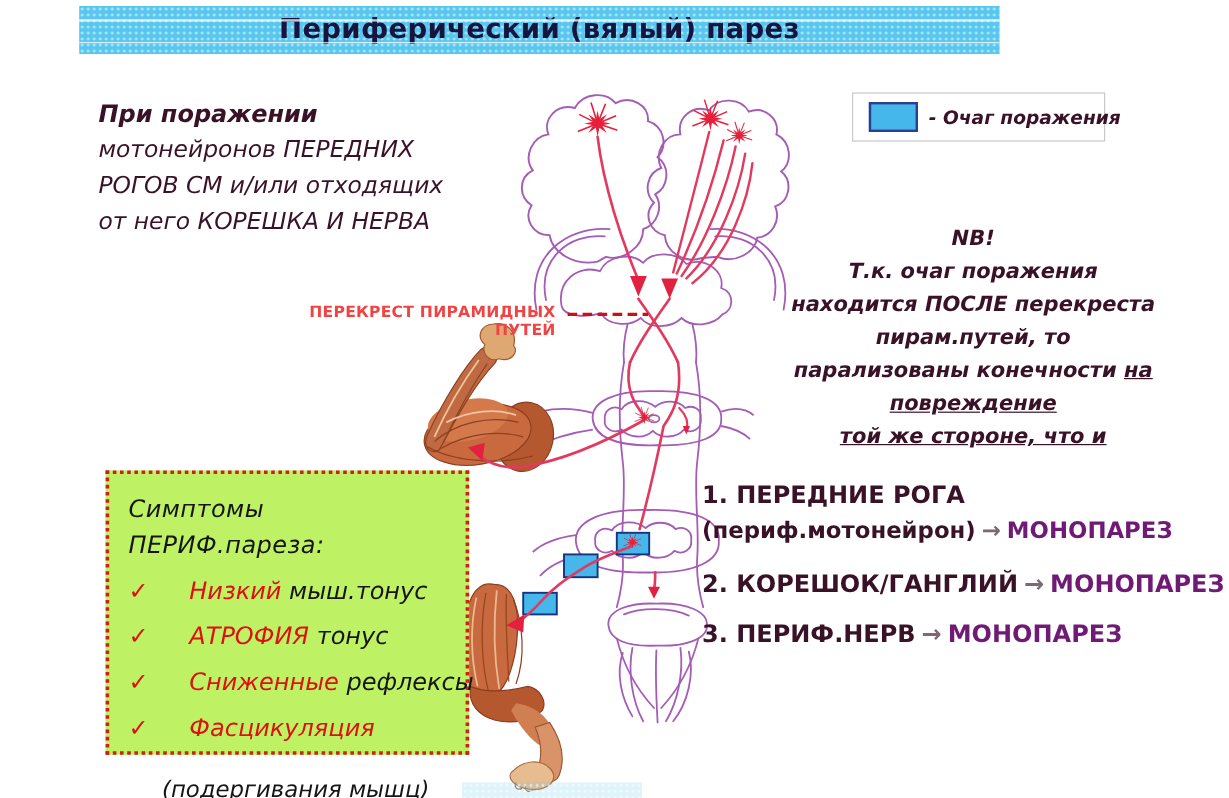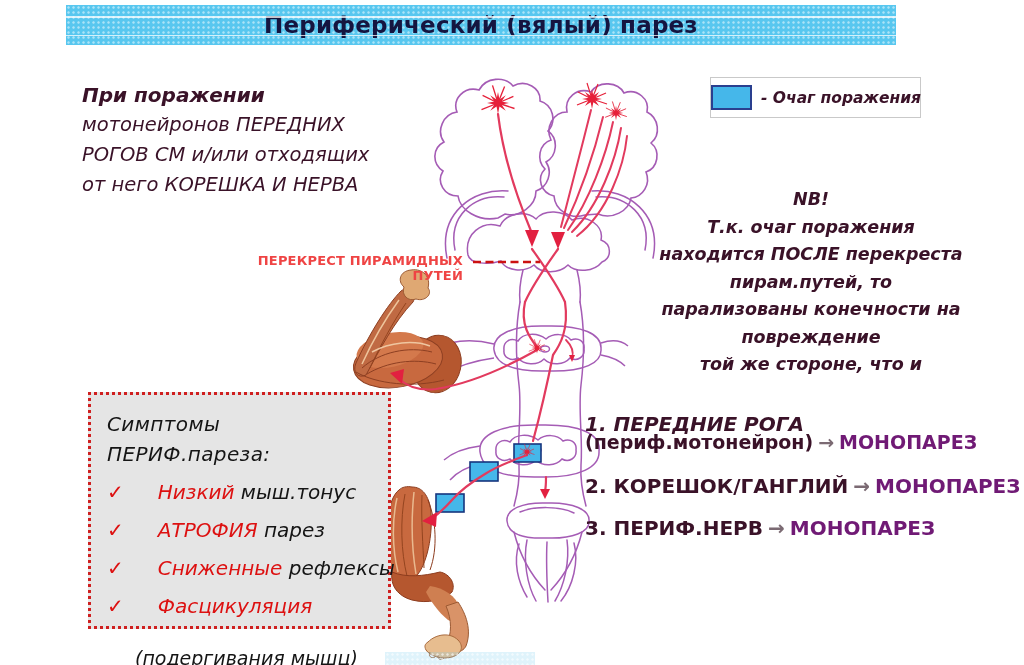--- a/index.html
+++ b/index.html
@@ -1,60 +1,60 @@
 <!DOCTYPE html>
 <html><head>
 <meta charset="utf-8">
 <style>
   html,body{margin:0;padding:0;background:#fff;}
   .stage{position:relative;width:1024px;height:665px;background:#fff;overflow:hidden;
          font-family:"DejaVu Sans","Liberation Sans",sans-serif;}
 
   
-  .banner{position:absolute;left:66px;top:5px;width:830px;height:40px;background:#58c7ef;
+  .banner{position:absolute;left:66px;top:5px;width:767px;height:40px;background:#58c7ef;
           background-image:radial-gradient(rgba(255,255,255,.5) .8px, rgba(255,255,255,0) 1.6px);
           background-size:5px 5px;display:flex;align-items:center;justify-content:center;}
   .banner-line{position:absolute;left:0;right:0;height:1.5px;background:rgba(255,255,255,.75);}
   .banner-line.t{top:11px}.banner-line.b{bottom:9px}
   .slide-title{margin:0;font-size:23px;font-weight:bold;color:#151540;letter-spacing:.2px;}
 
   
   .intro{position:absolute;left:82px;top:80px;width:356px;color:#3a1228;
          font-style:italic;font-size:19.5px;line-height:30px;}
   .intro .b{font-weight:bold;font-size:20px;}
 
   
   .legend{position:absolute;left:710px;top:77px;width:211px;height:41px;background:#fff;
           border:1.5px solid #c9c9c9;display:flex;align-items:center;gap:9px;
-          box-sizing:border-box;}
+          padding-left:13px;box-sizing:border-box;}
   .legend-swatch{width:37px;height:21px;background:#45b7ea;border:2px solid #2a3f8f;flex:0 0 auto;}
   .legend-label{font-size:15.5px;font-weight:bold;font-style:italic;color:#3a1228;white-space:nowrap;}
 
   
   .decussation-label{position:absolute;left:228px;top:253px;width:235px;text-align:right;
           font-size:13px;font-weight:bold;color:#ef4444;letter-spacing:.2px;}
 
   
   .nb{position:absolute;left:642px;top:186px;width:338px;text-align:center;color:#3a1228;
       font-weight:bold;font-style:italic;font-size:17.5px;line-height:27.5px;}
-  .nb .u{}
+  .nb .u{text-decoration:underline;}
 
   
   .outcomes{position:absolute;left:585px;top:400px;width:430px;height:150px;color:#3a1228;}
   .outcome{position:absolute;left:0;font-weight:bold;font-size:20px;white-space:nowrap;}
-  .o-r1a{top:12px;font-style:italic;}
+  .o-r1a{top:0;}
   .o-r1b{top:31px;font-size:19px;}
   .o-r2{top:74px;}
   .o-r3{top:116px;}
   .result{color:#701a75;}
   .arrow{color:#7b6a73;padding:0 5px;font-weight:bold;}
 
   
   .symptoms{position:absolute;left:88px;top:392px;width:303px;height:237px;box-sizing:border-box;
-            border:3.5px dotted #cf1f1f;background:#e5e5e5;padding:14px 10px 8px 16px;color:#151515;}
+            border:3.5px dotted #cf1f1f;background:#bef264;padding:14px 10px 8px 16px;color:#151515;}
   .sym-title{font-size:20px;font-style:italic;letter-spacing:.4px;line-height:30px;margin-bottom:6px;}
   .sym-item{font-size:20px;font-style:italic;line-height:30px;margin-top:8px;white-space:nowrap;}
   .check{color:#dd1111;font-weight:bold;margin-right:8px;font-style:normal;}
   .sym-red{color:#dd1111;margin-left:26px;}
   .sym-note{font-size:19px;font-style:italic;margin-left:28px;line-height:26px;margin-top:24px;}
 
   
   .diagram{position:absolute;left:0;top:0;width:1024px;height:665px;}
 
   
@@ -243,21 +243,21 @@
       <span>3. ПЕРИФ.НЕРВ</span><span class="arrow">→</span><span class="result">МОНОПАРЕЗ</span>
     </div>
   </div>
 
   <div class="symptoms">
     <div class="sym-title">Симптомы ПЕРИФ.пареза:</div>
     <div class="sym-item">
       <span class="check">✓</span><span class="sym-red">Низкий</span><span> мыш.тонус</span>
     </div>
     <div class="sym-item">
-      <span class="check">✓</span><span class="sym-red">АТРОФИЯ</span><span> парез</span>
+      <span class="check">✓</span><span class="sym-red">АТРОФИЯ</span><span> тонус</span>
     </div>
     <div class="sym-item">
       <span class="check">✓</span><span class="sym-red">Сниженные</span><span> рефлексы</span>
     </div>
     <div class="sym-item">
       <span class="check">✓</span><span class="sym-red">Фасцикуляция</span><span></span>
     </div>
     <div class="sym-note">(подергивания мышц)</div>
   </div>
 

